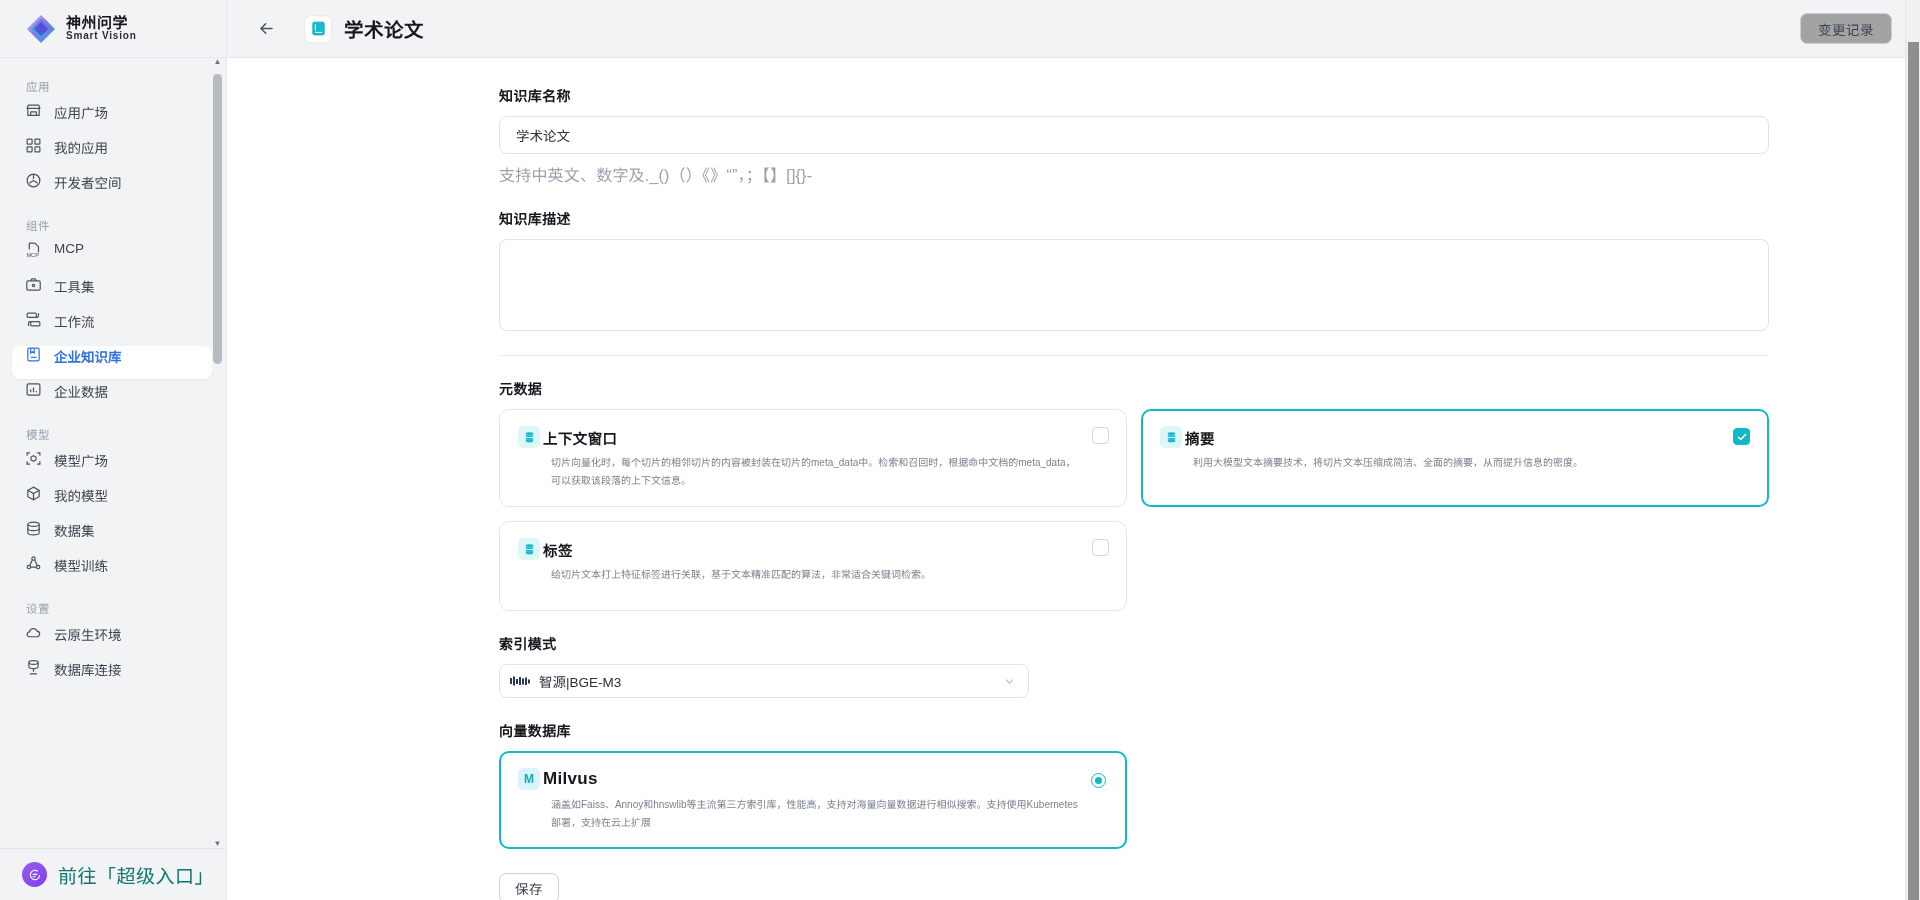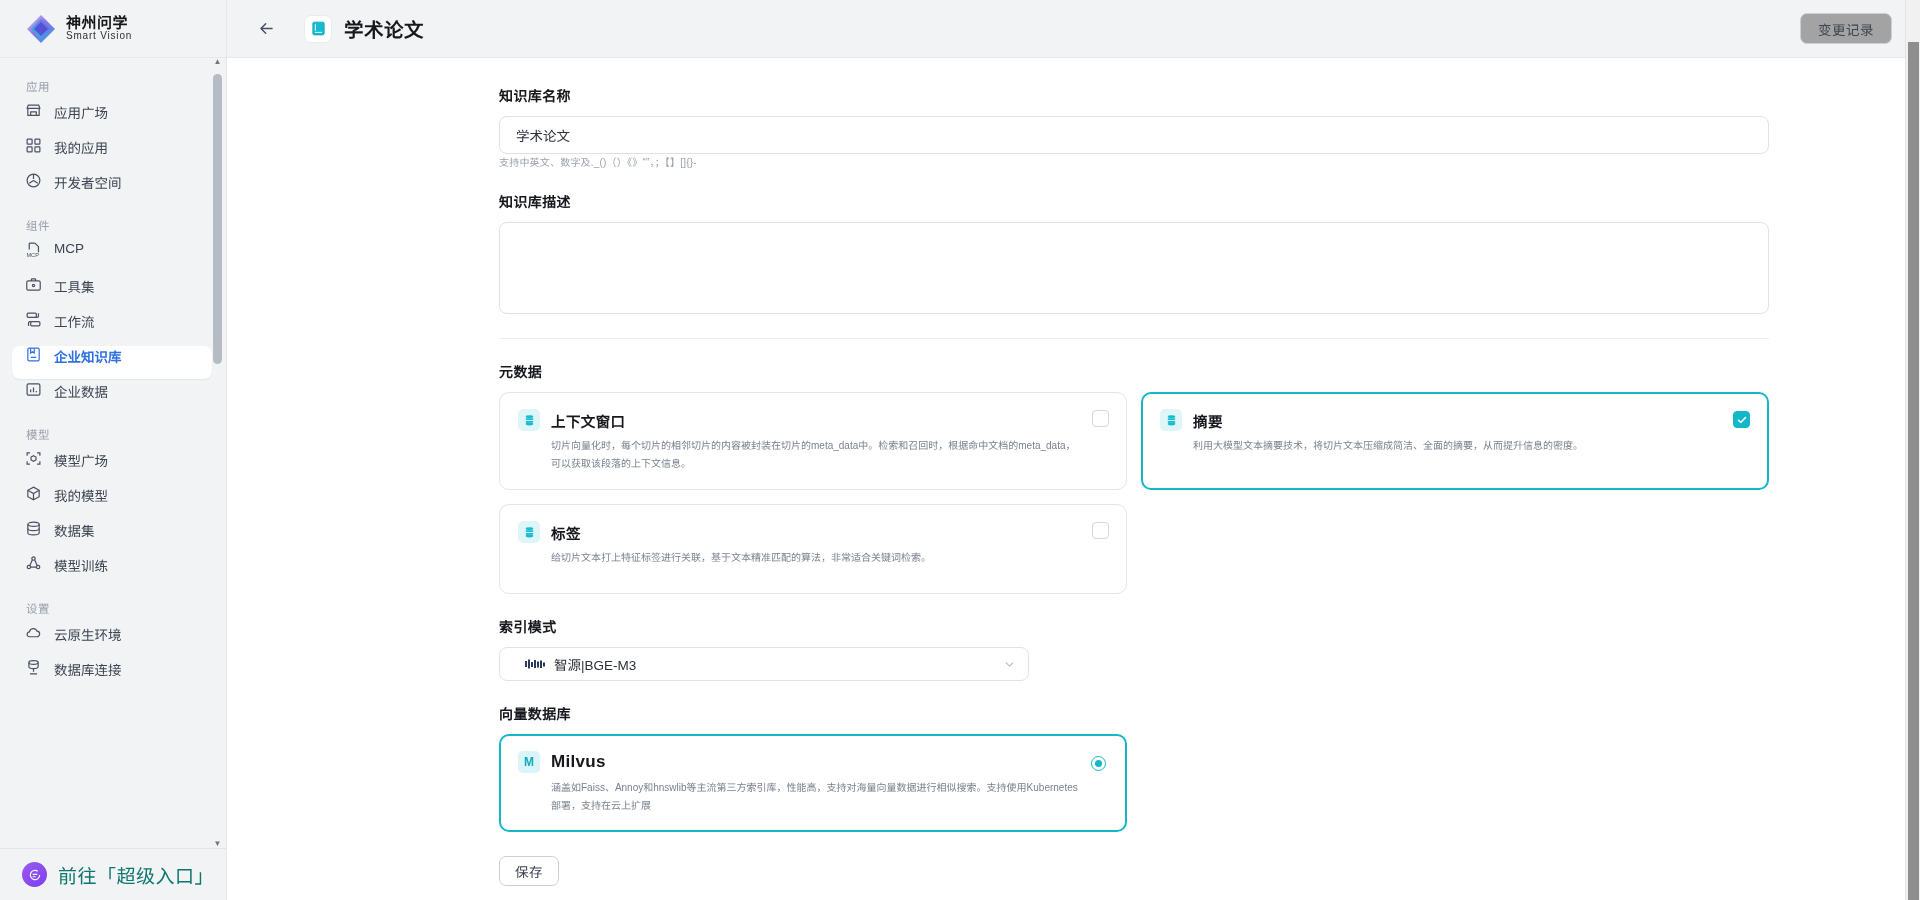--- a/index.html
+++ b/index.html
@@ -30,21 +30,21 @@
     padding: 0 0 0 26px;
     border-bottom: 1px solid #e6e8eb;
     background: #f2f3f5;
   }
   .brand-logo { width: 30px; height: 30px; flex: 0 0 30px; position: relative; }
   .brand-text { display: flex; flex-direction: column; line-height: 1.05; }
   .brand-cn {
     font-size: 15px; font-weight: bold; color: #14161a; letter-spacing: .5px;
   }
   .brand-en {
-    font-size: 10px; font-weight: normal; color: #2b2f36; letter-spacing: .8px;
+    font-size: 10px; font-weight: bold; color: #2b2f36; letter-spacing: .8px;
   }
 
   .nav-scroll {
     flex: 1 1 auto;
     overflow: hidden;
     padding: 10px 0 0 0;
     position: relative;
   }
   .nav-group-label {
     font-size: 11.5px; color: #9aa1ad;
@@ -188,22 +188,22 @@
     border: 1px solid #e0e2e6;
     border-radius: 8px;
     padding: 0 16px;
     font-size: 13.5px; color: #2c313a;
     font-family: inherit;
     background: #fff;
     outline: none;
     display: flex; align-items: center;
   }
   .helper-text {
-    font-size: 10px; color: #9aa1ad;
-    margin-top: 0; letter-spacing: .2px;
+    font-size: 16px; color: #9aa1ad;
+    margin-top: 8px; letter-spacing: .2px;
   }
   .gap-24 { height: 22px; }
   .textarea-box {
     width: 1270px; height: 92px;
     border: 1px solid #e0e2e6;
     border-radius: 8px;
     background: #fff;
   }
   .divider {
     width: 1270px; height: 1px; background: #ededef;
@@ -222,21 +222,21 @@
     padding: 16px 18px 17px 18px;
     position: relative;
     background: #fff;
     cursor: pointer;
     min-height: 90px;
   }
   .opt-card.selected {
     border: 2px solid #12b7c8;
     padding: 15px 17px 16px 17px;
   }
-  .opt-head { display: flex; align-items: center; gap: 11px; }
+  .opt-head { display: flex; align-items: center; gap: 3px; }
   .opt-badge {
     width: 22px; height: 22px; border-radius: 5px;
     background: #dff6f9;
     display: flex; align-items: center; justify-content: center;
     flex: 0 0 22px;
   }
   .opt-badge svg { width: 13px; height: 13px; }
   .opt-badge.milvus {
     background: #d9f5f9; color: #11a9bd;
     font-size: 12px; font-weight: bold;
@@ -267,21 +267,21 @@
     width: 15px; height: 15px; border-radius: 50%;
     border: 1.5px solid #12b7c8;
     display: flex; align-items: center; justify-content: center;
   }
   .radio .dot { width: 7px; height: 7px; border-radius: 50%; background: #12b7c8; }
 
   .select-box {
     width: 530px; height: 34px;
     border: 1px solid #e0e2e6; border-radius: 8px;
     display: flex; align-items: center;
-    padding: 0 12px 0 25px;
+    padding: 0 12px 0 10px;
     background: #fff; cursor: pointer; justify-content: flex-end;
   }
   .baai-logo {
     width: 20px; height: 11px; flex: 0 0 20px;
     display: flex; align-items: center; justify-content: center;
     margin-right: 9px;
   }
   .baai-logo svg { width: 20px; height: 11px; }
   .select-value { font-size: 13.5px; color: #2c313a; flex: 1 1 auto; }
   .chev { color: #b6bac1; display: flex; align-items: center; }

